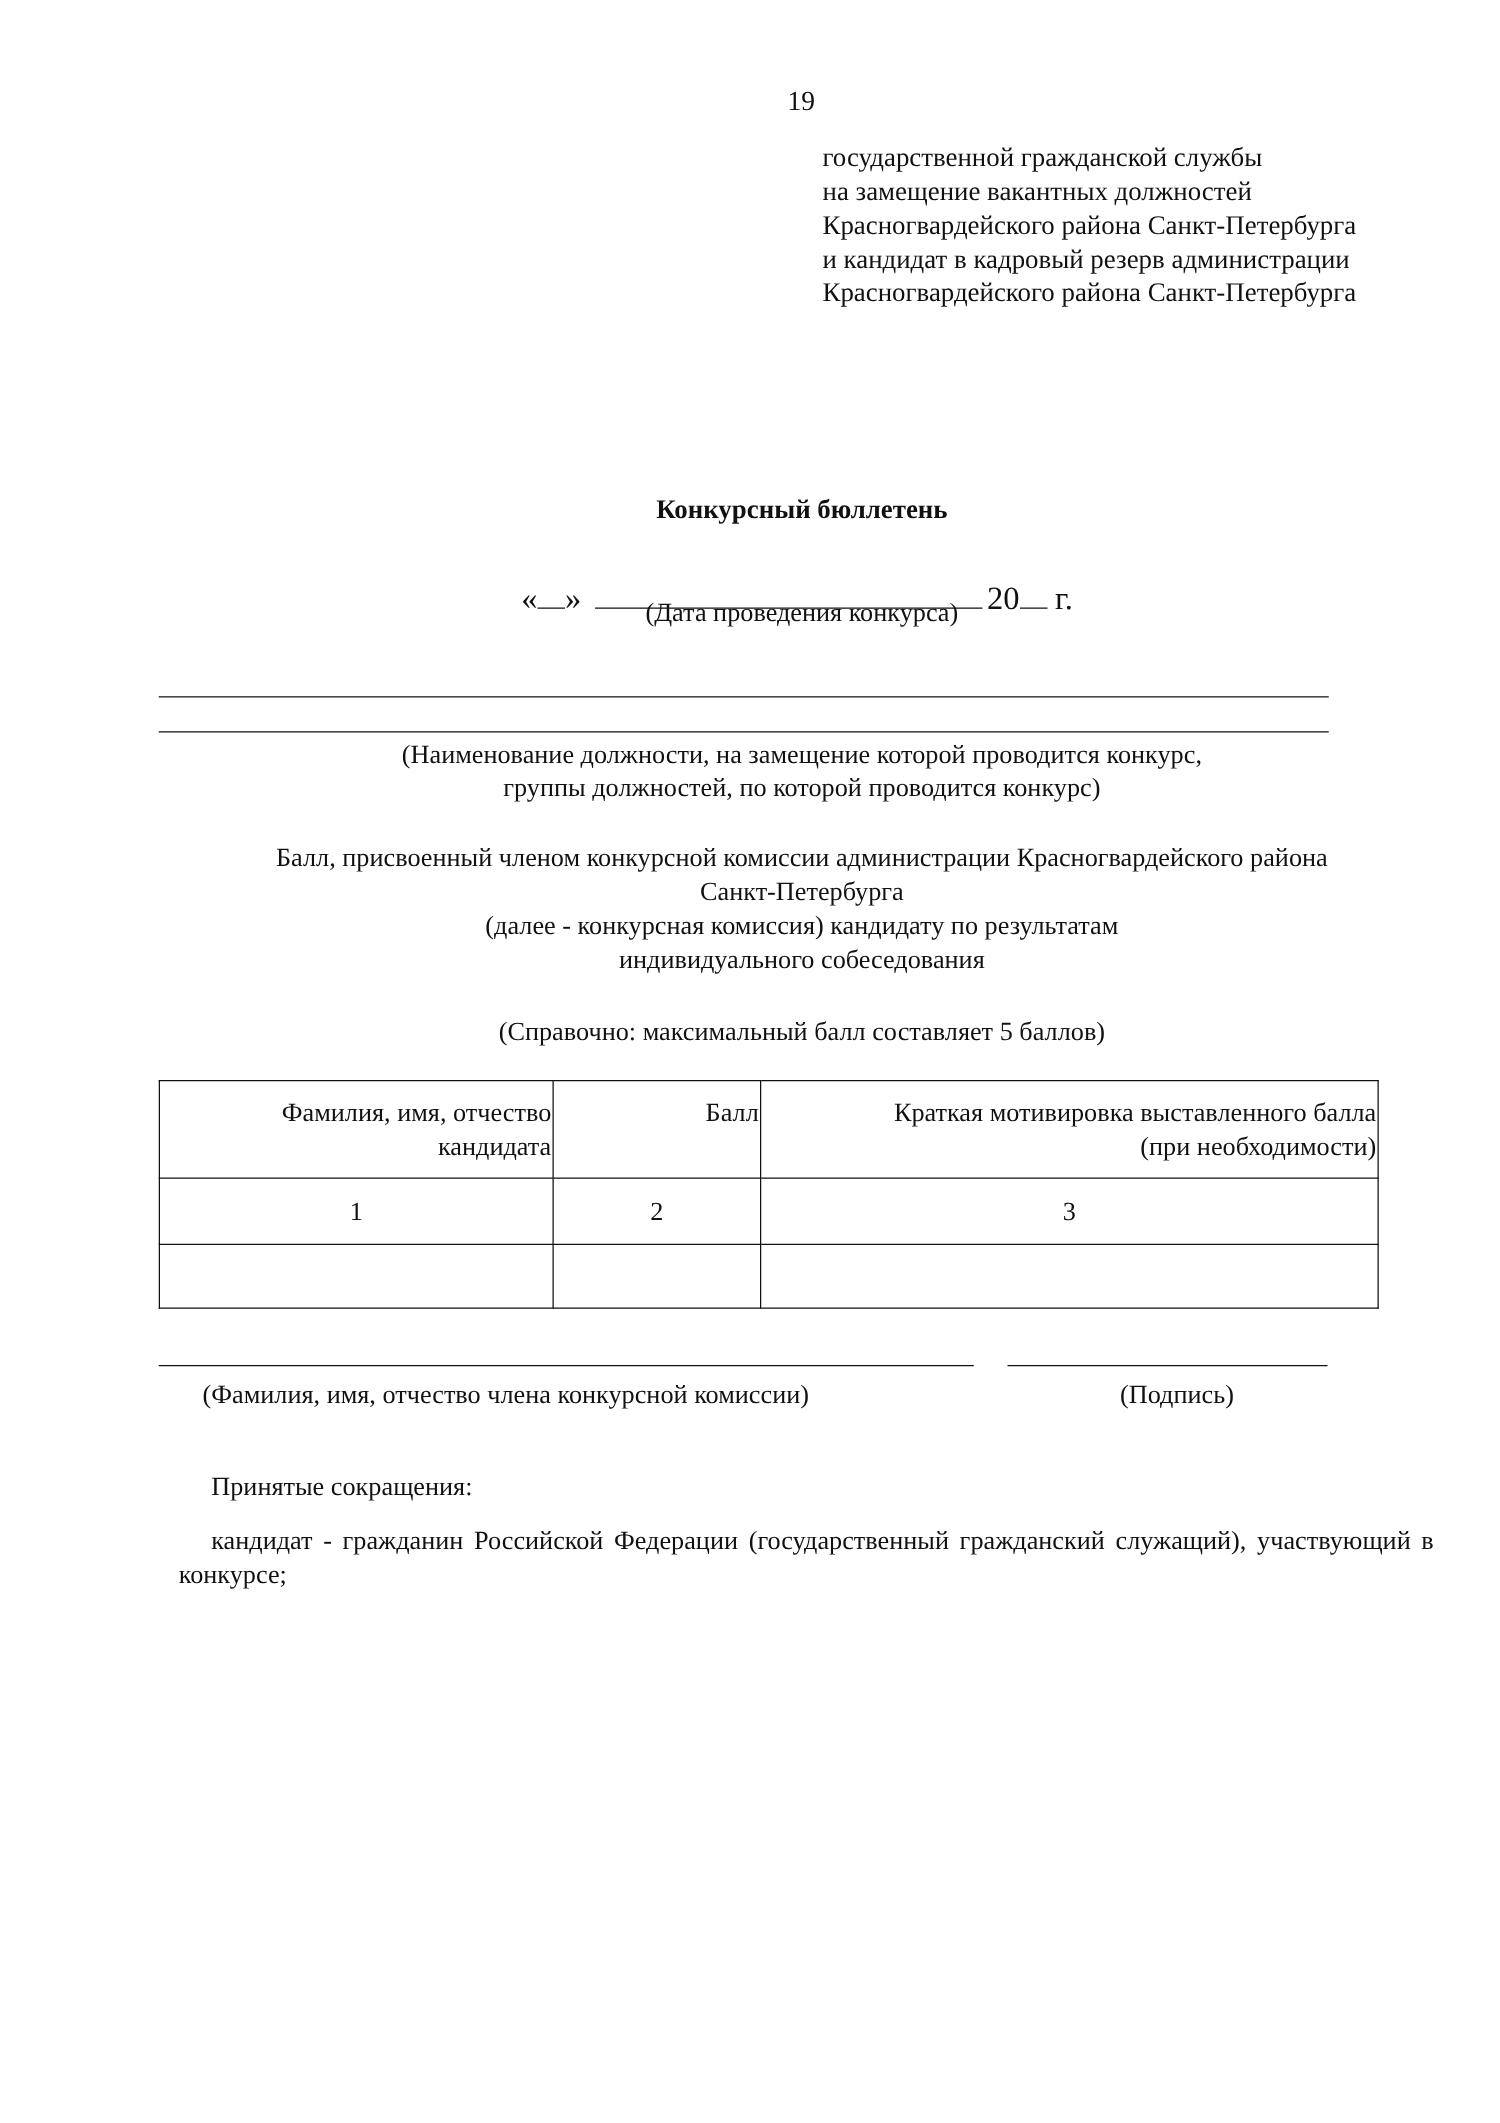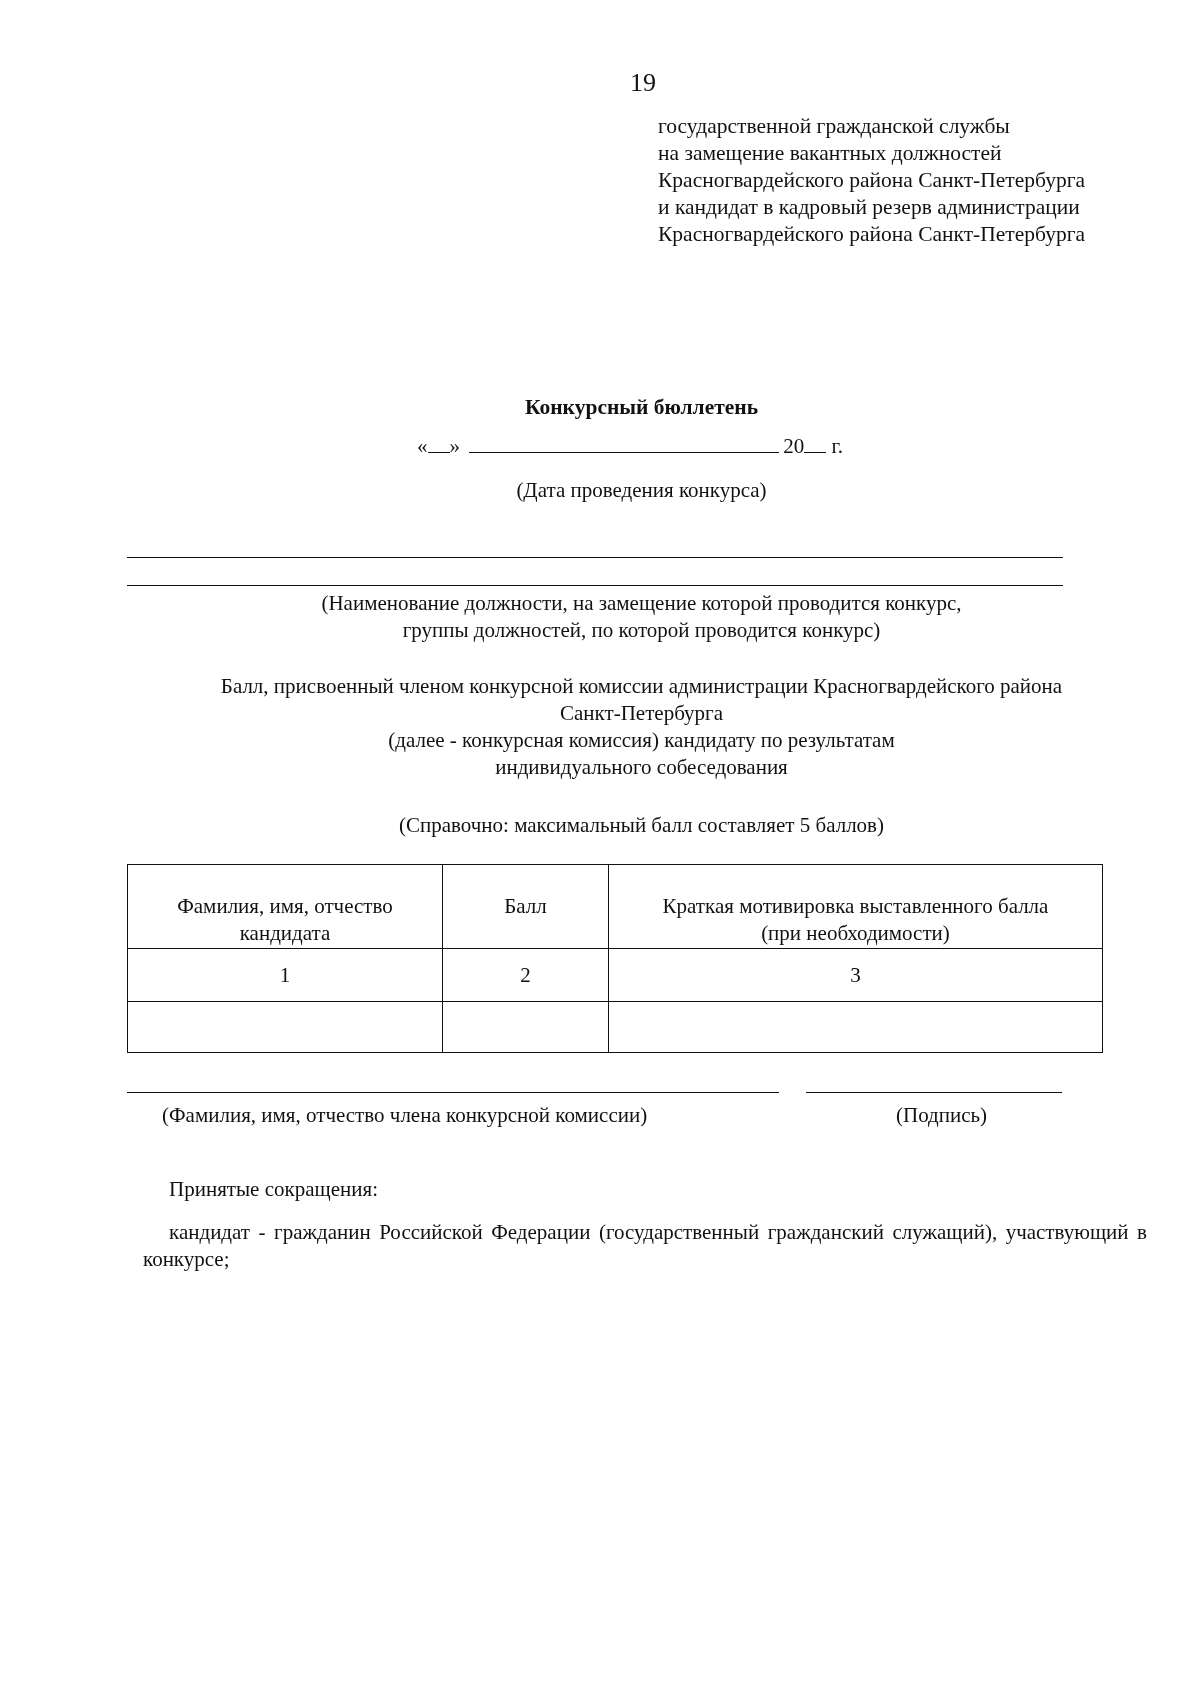--- a/index.html
+++ b/index.html
@@ -3,38 +3,38 @@
 <meta charset="utf-8">
 <style>
   html, body { margin: 0; padding: 0; background: #ffffff; }
   body {
     width: 1200px; height: 1698px; position: relative; overflow: hidden;
     font-family: "Liberation Serif", "DejaVu Serif", serif;
     color: #111;
     font-size: 21px;
   }
   .abs { position: absolute; }
-  .page-number { left: 630px; top: 68px; font-size: 26px; }
+  .page-number { left: 630px; top: 68px; font-size: 22px; }
   .appendix { left: 658px; top: 113px; line-height: 27px; font-size: 21.5px; }
   .appendix div { white-space: nowrap; }
   .title { left: 0; width: 1283px; text-align: center; top: 395px; font-weight: bold; font-size: 21.5px; }
-  .date-row { left: 417px; top: 432px; font-size: 21px; white-space: nowrap; }
+  .date-row { left: 417px; top: 464px; font-size: 26px; white-space: nowrap; }
   .date-row .blank { display: inline-block; width: 310px; border-bottom: 1.5px solid #111; height: 20px; vertical-align: baseline; margin: 0 4px; }
   .date-row .small-blank { display: inline-block; width: 22px; border-bottom: 1px solid #111; height: 20px; }
   .date-caption { left: 0; width: 1283px; text-align: center; top: 478px; }
   .hline { position: absolute; height: 0; border-top: 1.5px solid #111; }
   .center-text { left: 0; width: 1283px; text-align: center; line-height: 27px; }
   table.scores {
     position: absolute; left: 127px; top: 864px; width: 976px;
     border-collapse: collapse; font-size: 21px;
   }
   table.scores td, table.scores th {
     border: 1.5px solid #111; text-align: center; font-weight: normal; line-height: 27px; vertical-align: top;
   }
-  table.scores th { height: 78px; padding-top: 28px; box-sizing: border-box; }
+  table.scores th { height: 78px; padding-top: 12px; box-sizing: border-box; text-align: right; }
   table.scores tr.nums td { height: 50px; vertical-align: middle; }
   table.scores tr.empty td { height: 48px; }
   .sig-caption { top: 1103px; white-space: nowrap; }
   .notes { left: 127px; width: 1036px; top: 1160px; line-height: 27px; text-align: justify; }
   .notes p { margin: 16px; text-indent: 26px; }
 </style>
 </head>
 <body>
 
 <div class="abs page-number">19</div>

